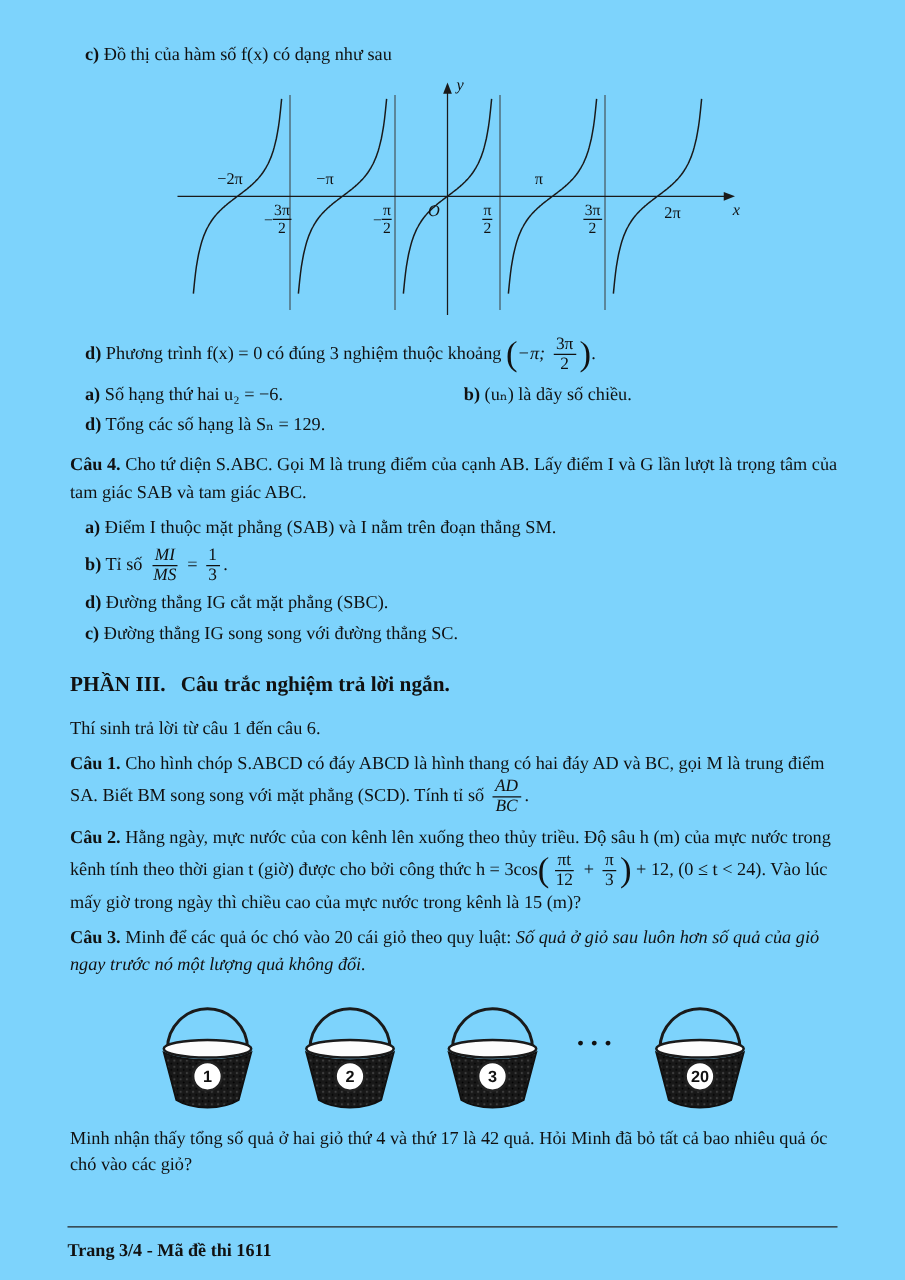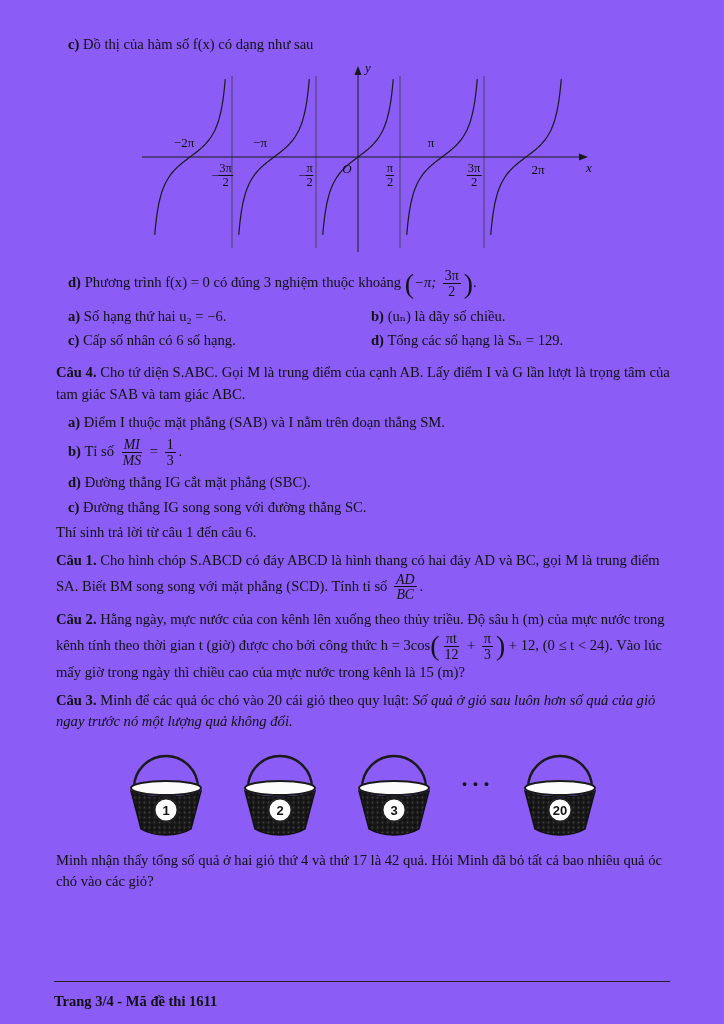--- a/index.html
+++ b/index.html
@@ -1,18 +1,18 @@
 <!DOCTYPE html>
 <html><head>
 <meta charset="utf-8">
 <style>
   *{margin:0;padding:0;box-sizing:border-box}
   html,body{background:#ffffff}
   body{font-family:"Liberation Serif","DejaVu Serif","DejaVu Sans",serif;color:#111}
-  .page{width:724px;height:1024px;margin:0 auto;background:#8b5cf6;position:relative;
+  .page{width:724px;height:1024px;margin:0 auto;background:#7dd3fc;position:relative;
         padding:34px 54px 0 56px;overflow:hidden;font-size:14.6px;line-height:1.45}
   .para{margin-bottom:7px}
   .opt{margin-bottom:4px}
   .indent{padding-left:12px}
   .qlabel,.opt-label{font-weight:bold}
   .it{font-style:italic}
   .grid2{display:grid;grid-template-columns:1fr 1fr;column-gap:4px;padding-left:12px;margin-bottom:8px}
   .grid2 > div{margin-bottom:3px}
   .frac{display:inline-flex;flex-direction:column;align-items:center;vertical-align:middle;
         line-height:1.08;font-size:0.95em;margin:0 3px}
@@ -130,24 +130,20 @@
   <div class="grid2">
     <div>
       <span class="opt-label">a)</span>
       <span>Số hạng thứ hai u₂ = −6.</span>
     </div>
     <div>
       <span class="opt-label">b)</span>
       <span>(uₙ) là dãy số chiều.</span>
     </div>
     <div>
-      <span class="opt-label">c)</span>
-      <span>Cấp số nhân có 6 số hạng.</span>
-    </div>
-    <div>
       <span class="opt-label">d)</span>
       <span>Tổng các số hạng là Sₙ = 129.</span>
     </div>
   </div>
 
   <div class="para">
     <span class="qlabel">Câu 4.</span>
     <span>Cho tứ diện S.ABC. Gọi M là trung điểm của cạnh AB. Lấy điểm I và G lần lượt là trọng tâm của tam giác SAB và tam giác ABC.</span>
   </div>
   <div class="opt indent">
@@ -169,20 +165,23 @@
   </div>
   <div class="opt indent">
     <span class="opt-label">d)</span>
     <span>Đường thẳng IG cắt mặt phẳng (SBC).</span>
   </div>
   <div class="opt indent">
     <span class="opt-label">c)</span>
     <span>Đường thẳng IG song song với đường thẳng SC.</span>
   </div>
 
+  <div class="heading">
+    <span>PHẦN III.</span><span class="h-text">Câu trắc nghiệm trả lời ngắn.</span>
+  </div>
   <div class="para">Thí sinh trả lời từ câu 1 đến câu 6.</div>
 
   <div class="para">
     <span class="qlabel">Câu 1.</span>
     <span>Cho hình chóp S.ABCD có đáy ABCD là hình thang có hai đáy AD và BC, gọi M là trung điểm SA. Biết BM song song với mặt phẳng (SCD). Tính tỉ số</span>
     <span class="frac it">
         <span class="fnum">AD</span>
         <span class="fden">BC</span>
       </span><span>.</span>
   </div>

